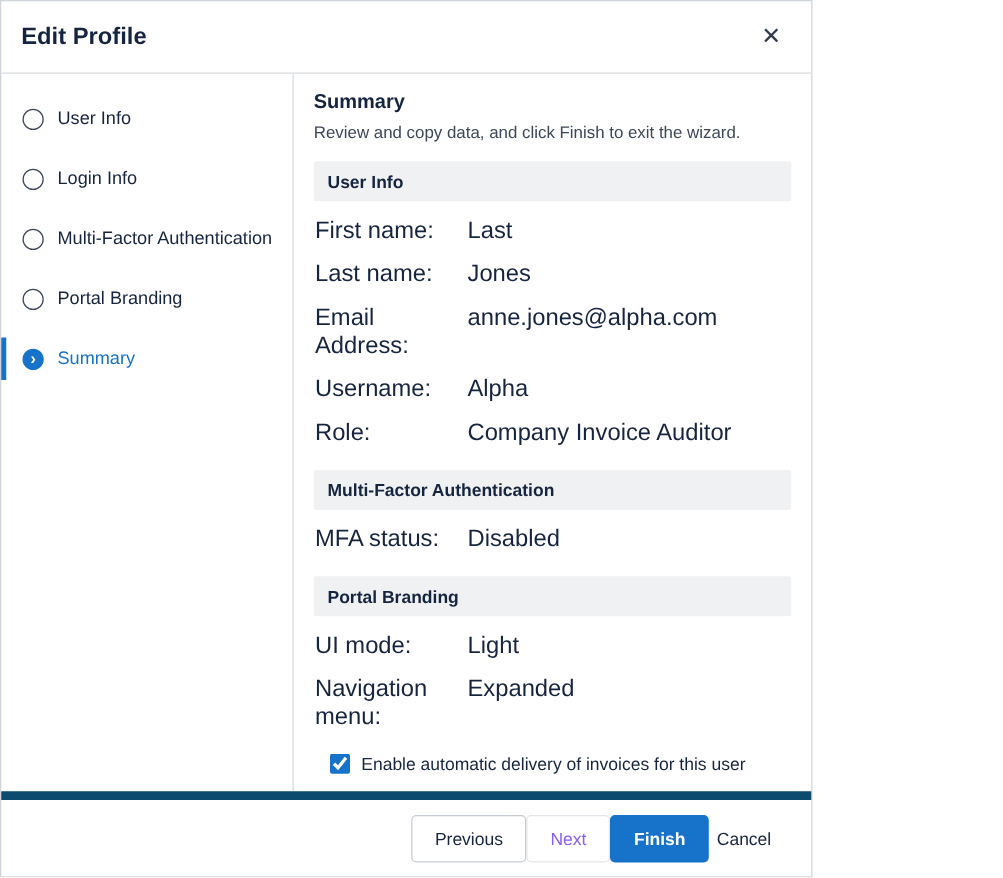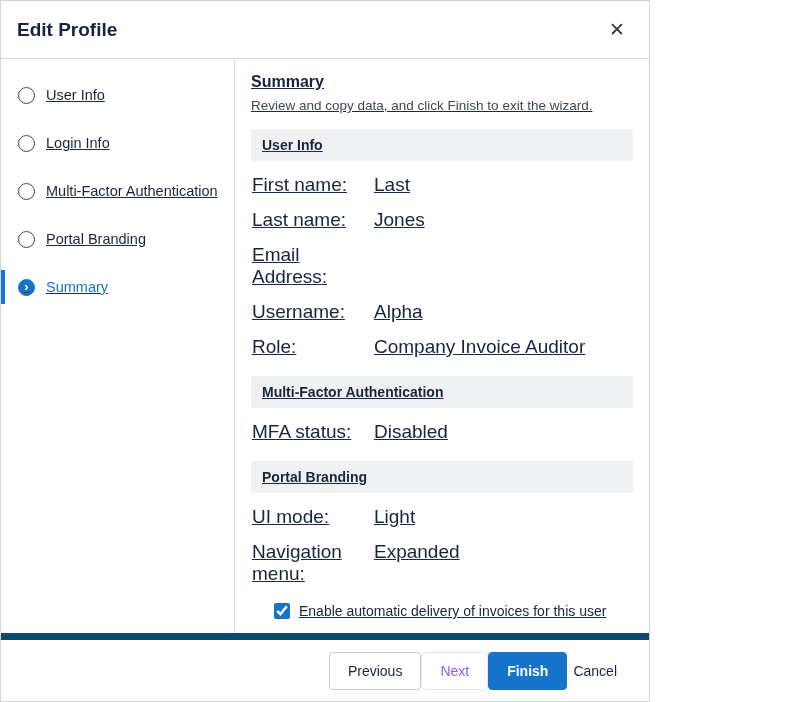--- a/index.html
+++ b/index.html
@@ -22,21 +22,21 @@
     padding: 0 24px 0 16px;
     border-bottom: 1px solid #d8dbe0;
   }
   .modal-title { font-size: 19px; font-weight: bold; color: #16253f; }
   .close-btn {
     background: none; border: none; cursor: pointer;
     font-size: 19px; color: #2e3a4e; line-height: 1;
     font-family: "Liberation Sans", sans-serif;
   }
   
-  .modal-body { flex: 1 1 auto; display: flex; min-height: 0; text-decoration: underline; }
+  .modal-body { flex: 1 1 auto; display: flex; min-height: 0; }
   .sidebar {
     width: 234px; flex: 0 0 234px;
     border-right: 1px solid #d8dbe0;
     padding-top: 12px;
   }
   .step {
     position: relative;
     display: flex; align-items: center; gap: 11px;
     height: 48px; padding-left: 17px;
     cursor: pointer;
@@ -75,21 +75,21 @@
     border-radius: 2px;
     margin-bottom: 13px;
   }
   .section { margin-bottom: 12px; }
   .row { display: flex; padding: 0 1px; margin-bottom: 13px; font-size: 19px; }
   .row-label { width: 122px; flex: 0 0 122px; color: #16253f; }
   .row-value { color: #16253f; }
   .section + .section { margin-top: 18px; }
   .checkbox-row {
     display: flex; align-items: center; gap: 9px;
-    margin: 18px 0 0 23px; font-size: 14px;
+    margin: 18px 0 0 13px; font-size: 14px;
   }
   .checkbox-row input[type="checkbox"] {
     width: 16px; height: 16px;
     accent-color: var(--accent, #1673c9);
     cursor: pointer;
   }
   .checkbox-row label { cursor: pointer; color: #16253f; }
   
   .modal-footer {
     height: 68px; flex: 0 0 68px;
@@ -158,20 +158,21 @@
         <div class="row">
           <span class="row-label">First name:</span>
           <span class="row-value">Last</span>
         </div>
         <div class="row">
           <span class="row-label">Last name:</span>
           <span class="row-value">Jones</span>
         </div>
         <div class="row">
           <span class="row-label">Email Address:</span>
+          <span class="row-value">anne.jones@alpha.com</span>
         </div>
         <div class="row">
           <span class="row-label">Username:</span>
           <span class="row-value">Alpha</span>
         </div>
         <div class="row">
           <span class="row-label">Role:</span>
           <span class="row-value">Company Invoice Auditor</span>
         </div>
       </section>

